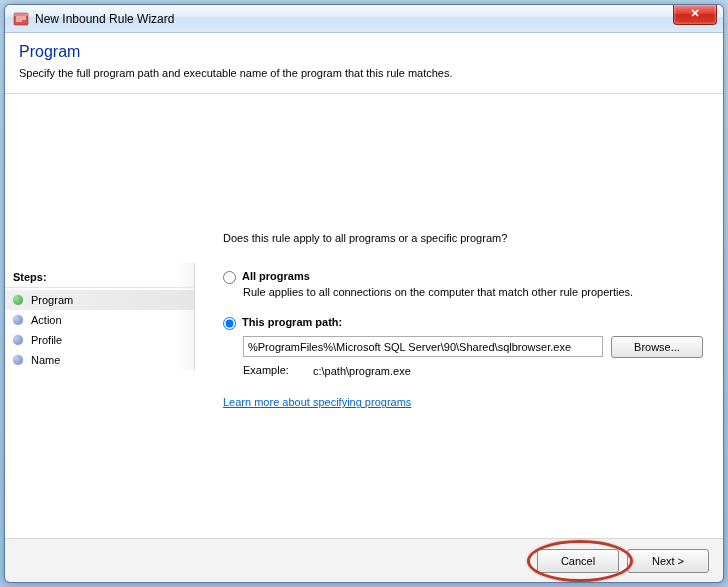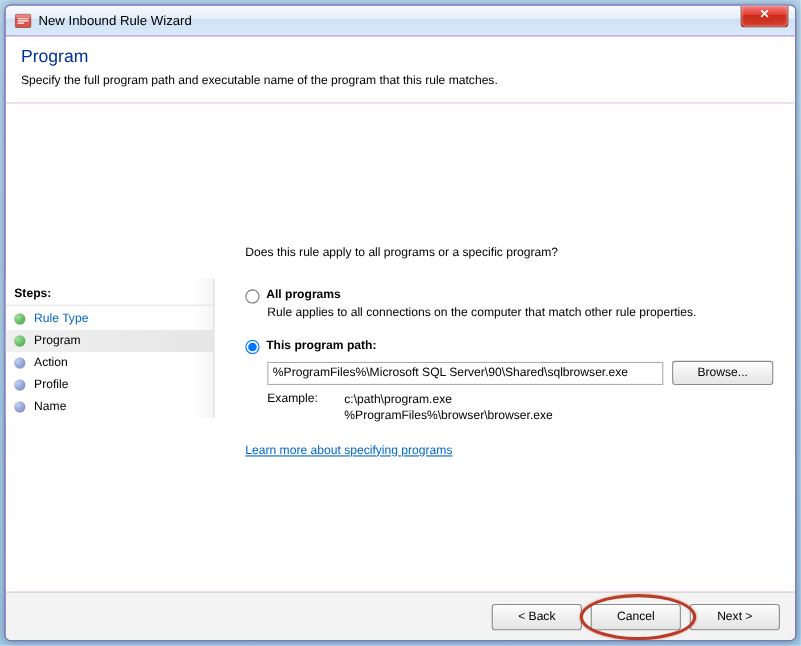--- a/index.html
+++ b/index.html
@@ -226,24 +226,20 @@
 
   <div class="header-section">
     <h1 class="page-title">Program</h1>
     <div class="page-subtitle">Specify the full program path and executable name of the program that this rule matches.</div>
   </div>
 
   <div class="body-area">
     <div class="sidebar">
       <div class="steps-label">Steps:</div>
 
-      <div class="step link">
-        <span class="bullet done"></span>
-        <span class="label">Rule Type</span>
-      </div>
       <div class="step active">
         <span class="bullet done"></span>
         <span class="label">Program</span>
       </div>
       <div class="step">
         <span class="bullet"></span>
         <span class="label">Action</span>
       </div>
       <div class="step">
         <span class="bullet"></span>
@@ -272,28 +268,26 @@
           <span class="opt-title">This program path:</span>
         </label>
         <div class="path-row">
           <input class="path-input" type="text" value="%ProgramFiles%\Microsoft SQL Server\90\Shared\sqlbrowser.exe" style="">
           <button class="browse-btn">Browse...</button>
         </div>
         <div class="example-row">
           <div class="ex-label">Example:</div>
           <div class="ex-vals">
             <div>c:\path\program.exe</div>
-            <div>%ProgramFiles%\browser\browser.exe</div>
           </div>
         </div>
       </div>
 
       <a class="learn-link">Learn more about specifying programs</a>
     </div>
   </div>
 
   <div class="button-bar">
-    <button class="wiz-btn">&lt; Back</button>
     <button class="wiz-btn">Cancel</button>
     <button class="wiz-btn">Next &gt;</button>
     <div class="highlight-ring" style="right: 90px; top: 1px;"></div>
   </div>
 </div>
 
 </body></html>

